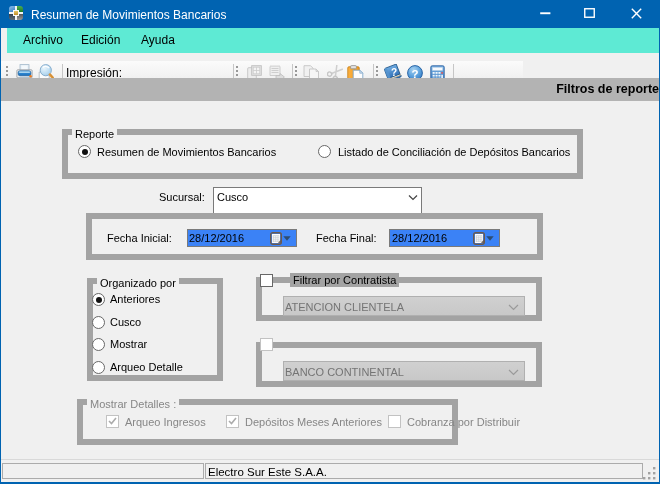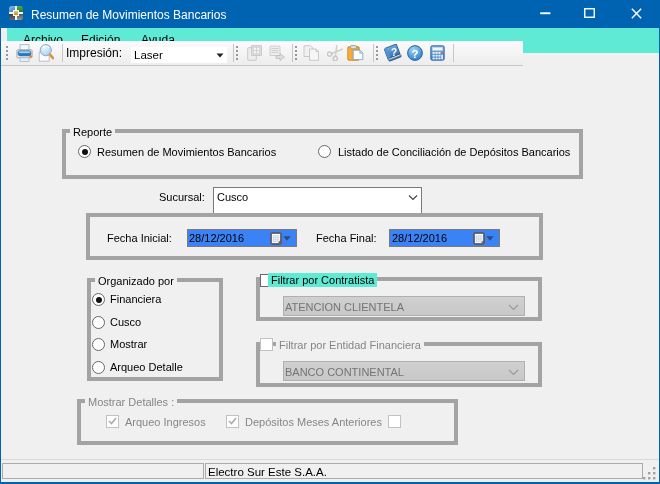--- a/index.html
+++ b/index.html
@@ -8,30 +8,30 @@
 .abs{position:absolute}
 .lbl{position:absolute;font-size:11px;color:#000;white-space:nowrap;line-height:14px}
 .dis{color:#868686}
 
 #titlebar{position:absolute;left:0;top:0;width:660px;height:28px;background:#0063B1}
 #title{position:absolute;left:31px;top:8px;font-size:12px;color:#fff;white-space:nowrap}
 
 #menubar{position:absolute;left:7px;top:28px;width:658px;height:25px;background:#5eead4}
 .menuitem{position:absolute;top:5px;font-size:12px;color:#000}
 
-#toolbar{position:absolute;left:1px;top:41px;width:522px;height:24px;
+#toolbar{position:absolute;left:1px;top:61px;width:522px;height:24px;
   background:linear-gradient(#FBFBFB,#EDEDED);border-bottom:1px solid #C9C9C9}
 .tsep{position:absolute;top:3px;width:1px;height:18px;background:#C6C6C6}
 .tgrip{position:absolute;top:4px;width:2px;height:16px;
   background-image:radial-gradient(circle,#989898 0.9px,transparent 1.1px);background-size:2px 4px}
 
 #filtros{position:absolute;left:1px;top:78px;width:658px;height:23px;background:#B3B3B3;
   font-size:12.5px;font-weight:bold;color:#000;line-height:23px;padding-left:4px;box-sizing:border-box}
 
-.gb{position:absolute;border:4px solid #a3a3a3;box-sizing:border-box}
+.gb{position:absolute;border:6px solid #a3a3a3;box-sizing:border-box}
 .gl{position:absolute;top:-7px;left:4px;background:#F0F0F0;padding:0 3px;font-size:11px;line-height:13px;white-space:nowrap}
 
 .radio{position:absolute;width:11px;height:11px;border:1px solid #676767;border-radius:50%;background:#fff}
 .radio.sel::after{content:"";position:absolute;left:2.5px;top:2.5px;width:6px;height:6px;border-radius:50%;background:#111}
 .cb{position:absolute;width:11px;height:11px;border:1px solid #676767;background:#fff}
 .cb.dis2{border-color:#C2C2C2}
 
 .combo{position:absolute;background:#fff;border:1px solid #7A7A7A;box-sizing:border-box}
 .combo .txt{position:absolute;left:3px;font-size:11px;white-space:nowrap}
 .dcombo{position:absolute;background:linear-gradient(#D0D0D0,#C8C8C8);border:1px solid #B0B0B0;box-sizing:border-box}
@@ -131,26 +131,20 @@
             <stop offset="1" stop-color="#9CC6E6"></stop>
           </radialGradient>
         </defs>
       <circle cx="7.8" cy="6.2" r="5.6" fill="url(#lens)" stroke="#88AECE" stroke-width="1"></circle>
       <path d="M4.6 3.6 a4.4 4.4 0 0 1 6.4 0.4" stroke="#FFFFFF" stroke-width="1.4" fill="none" opacity="0.9"></path>
       <path d="M12 10.6 l3 3.6" stroke="#E09A3E" stroke-width="2.6" stroke-linecap="round"></path>
       <path d="M12.2 10.4 l2.9 3.5" stroke="#B5721F" stroke-width="0.7" fill="none" opacity="0.6"></path>
     </svg>
     <div class="tsep" style="left:61px"></div>
     <div class="lbl" style="left:65px;top:5px;font-size:12px">Impresión:</div>
-    <div class="abs" style="left:130px;top:6px;width:96px;height:16px;background:#fff">
-      <div class="lbl" style="left:3px;top:1px;font-size:11.5px">Laser</div>
-      <svg class="abs" style="left:85px;top:6px" width="8" height="5" viewBox="0 0 8 5">
-          <path d="M0.5 0.5 L4 4.5 L7.5 0.5z" fill="#222"></path>
-        </svg>
-    </div>
     <div class="tsep" style="left:232px"></div>
     <div class="tgrip" style="left:235px"></div>
 
     <svg class="abs" style="left:246px;top:4px" width="15" height="16" viewBox="0 0 15 16">
       <rect x="0.7" y="2.7" width="8.6" height="12.6" rx="1" fill="#EDEDED" stroke="#C4C4C4" stroke-width="0.9"></rect>
       <rect x="4.7" y="0.7" width="9.6" height="9.6" fill="#E4E4E4" stroke="#C0C0C0" stroke-width="0.9"></rect>
       <rect x="6.2" y="2.2" width="6.6" height="6.6" fill="#F4F4F4" stroke="#CBCBCB" stroke-width="0.8"></rect>
       <path d="M6.2 5.5 h6.6 M9.5 2.2 v6.6" stroke="#CBCBCB" stroke-width="0.8"></path>
     </svg>
 
@@ -240,20 +234,21 @@
         <rect x="2.6" y="12.6" width="2.1" height="1.8"></rect>
           <rect x="5.5" y="12.6" width="2.1" height="1.8"></rect>
           <rect x="8.4" y="12.6" width="2.1" height="1.8"></rect>
       </g>
       <rect x="11.3" y="7" width="1.6" height="1.8" fill="#E05A5A"></rect>
       <rect x="11.3" y="9.8" width="1.6" height="4.6" fill="#EFF6FB"></rect>
     </svg>
     <div class="tsep" style="left:452px"></div>
   </div>
 
+  <div id="filtros">Filtros de reporte</div>
 
   <div class="gb" style="left:62px;top:129px;width:521px;height:50px">
     <div class="gl">Reporte</div>
   </div>
   <div class="radio sel" style="left:78px;top:145px"></div>
   <div class="lbl" style="left:97px;top:145px">Resumen de Movimientos Bancarios</div>
   <div class="radio" style="left:318px;top:145px"></div>
   <div class="lbl" style="left:338px;top:145px">Listado de Conciliación de Depósitos Bancarios</div>
 
   <div class="lbl" style="left:159px;top:190px">Sucursal:</div>
@@ -311,41 +306,40 @@
     </svg>
     <svg class="abs" style="left:96px;top:6px" width="8" height="5" viewBox="0 0 8 5">
         <path d="M0.3 0.3 h7.4 L4 4.7z" fill="#2E4D73"></path>
       </svg>
   </div>
 
   <div class="gb" style="left:87px;top:277.5px;width:136px;height:103px">
     <div class="gl">Organizado por</div>
   </div>
   <div class="radio sel" style="left:92px;top:293px"></div>
-  <div class="lbl" style="left:110px;top:292px">Financiera</div>
+  <div class="lbl" style="left:110px;top:292px">Anteriores</div>
   <div class="radio" style="left:92px;top:316px"></div>
   <div class="lbl" style="left:110px;top:315px">Cusco</div>
   <div class="radio" style="left:92px;top:338px"></div>
   <div class="lbl" style="left:110px;top:337px">Mostrar</div>
   <div class="radio" style="left:92px;top:361px"></div>
   <div class="lbl" style="left:110px;top:360px">Arqueo Detalle</div>
 
   <div class="gb" style="left:255.5px;top:277px;width:286px;height:43.5px"></div>
   <div class="cb" style="left:260px;top:274px"></div>
-  <div class="lbl" style="left:268px;top:273px;background:#5eead4;padding:0 3px">Filtrar por Contratista</div>
+  <div class="lbl" style="left:290px;top:273px;background:#a3a3a3;padding:0 3px">Filtrar por Contratista</div>
   <div class="dcombo" style="left:283px;top:296px;width:242px;height:20px">
     <div class="txt" style="top:4px;left:1px">ATENCION CLIENTELA</div>
     <svg class="abs" style="left:224px;top:7px" width="11" height="7" viewBox="0 0 11 7">
         <path d="M1 1 L5.5 5.5 L10 1" fill="none" stroke="#9A9A9A" stroke-width="1.2"></path>
       </svg>
   </div>
 
   <div class="gb" style="left:255.5px;top:341.5px;width:286px;height:45.5px"></div>
   <div class="cb dis2" style="left:260px;top:338px"></div>
-  <div class="lbl dis" style="left:276px;top:338px;background:#F0F0F0;padding:0 3px">Filtrar por Entidad Financiera</div>
   <div class="dcombo" style="left:283px;top:361px;width:242px;height:20px">
     <div class="txt" style="top:4px;left:1px">BANCO CONTINENTAL</div>
     <svg class="abs" style="left:224px;top:7px" width="11" height="7" viewBox="0 0 11 7">
         <path d="M1 1 L5.5 5.5 L10 1" fill="none" stroke="#9A9A9A" stroke-width="1.2"></path>
       </svg>
   </div>
 
   <div class="gb" style="left:77px;top:398.5px;width:381px;height:46px">
     <div class="gl dis">Mostrar Detalles :</div>
   </div>
@@ -353,20 +347,21 @@
   <svg class="abs" style="left:108px;top:417px" width="9" height="8" viewBox="0 0 9 8">
       <path d="M1 4 L3.5 6.5 L8 1" fill="none" stroke="#ABABAB" stroke-width="1.6"></path>
     </svg>
   <div class="lbl dis" style="left:125px;top:415px">Arqueo Ingresos</div>
   <div class="cb dis2" style="left:226px;top:415px"></div>
   <svg class="abs" style="left:228px;top:417px" width="9" height="8" viewBox="0 0 9 8">
       <path d="M1 4 L3.5 6.5 L8 1" fill="none" stroke="#ABABAB" stroke-width="1.6"></path>
     </svg>
   <div class="lbl dis" style="left:245px;top:415px">Depósitos Meses Anteriores</div>
   <div class="cb dis2" style="left:388px;top:415px"></div>
+  <div class="lbl dis" style="left:407px;top:415px">Cobranza por Distribuir</div>
 
   <div id="statusline"></div>
   <div class="spanel" style="left:2px;width:202px"></div>
   <div class="spanel" style="left:205px;width:438px"></div>
   <div id="stext">Electro Sur Este S.A.A.</div>
   <svg class="abs" style="left:642px;top:466px" width="15" height="15" viewBox="0 0 15 15">
     <g fill="#A2A2A2">
       <rect x="11" y="1" width="2.4" height="2.4"></rect>
       <rect x="11" y="6" width="2.4" height="2.4"></rect>
       <rect x="11" y="11" width="2.4" height="2.4"></rect>

